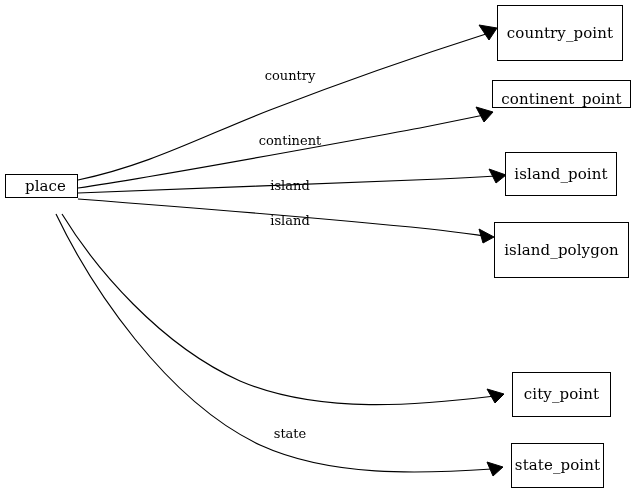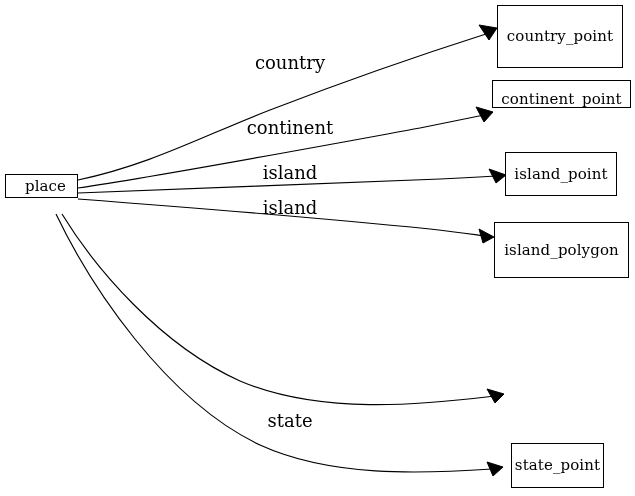--- a/index.html
+++ b/index.html
@@ -31,26 +31,27 @@
     display: flex;
     align-items: center;
     justify-content: center;
     font-size: 15px;
     line-height: 1;
     white-space: nowrap;
     letter-spacing: 0.1px;
   }
   .edge-label {
     position: absolute;
-    font-size: 18px;
+    font-size: 13px;
     line-height: 17px;
     white-space: pre;
     transform: translate(-50%, -50%);
     background: transparent;
     pointer-events: none;
+    margin-top: 13px;
   }
   .edge-label.multi {
     line-height: 18.5px;
   }
   svg.edges {
     position: absolute;
     left: 0;
     top: 0;
     overflow: visible;
   }
@@ -96,28 +97,31 @@
       </g>
     </svg>
     <div class="edge-label" style="left: 290px; top: 62px;">country</div>
     <div class="edge-label" style="left: 290px; top: 127px;">continent</div>
     <div class="edge-label" style="left: 290px; top: 172px;">island</div>
     <div class="edge-label" style="left: 290px; top: 207px;">island</div>
     <div class="edge-label" style="left: 290px; top: 420px;">state</div>
     <div class="node-box" style="left: 5px; top: 174px; width: 73px; height: 24px; padding-left: 8px;">
       <span>place</span>
     </div>
-    <div class="node-box" style="left: 497px; top: 5px; width: 126px; height: 63px;">
+    <div class="node-box" style="left: 497px; top: 5px; width: 126px; height: 56px;">
       <span>country_point</span>
     </div>
     <div class="node-box" style="left: 492px; top: 80px; width: 139px; height: 28px; align-items: flex-end;">
       <span>continent_point</span>
     </div>
     <div class="node-box" style="left: 505px; top: 152px; width: 112px; height: 44px;">
       <span>island_point</span>
     </div>
     <div class="node-box" style="left: 494px; top: 222px; width: 135px; height: 56px;">
       <span>island_polygon</span>
     </div>
+    <div class="node-box" style="left: 512px; top: 372px; width: 99px; height: 45px;">
+      <span>city_point</span>
+    </div>
     <div class="node-box" style="left: 511px; top: 443px; width: 93px; height: 45px;">
       <span>state_point</span>
     </div>
   </div>
 
 </body></html>

